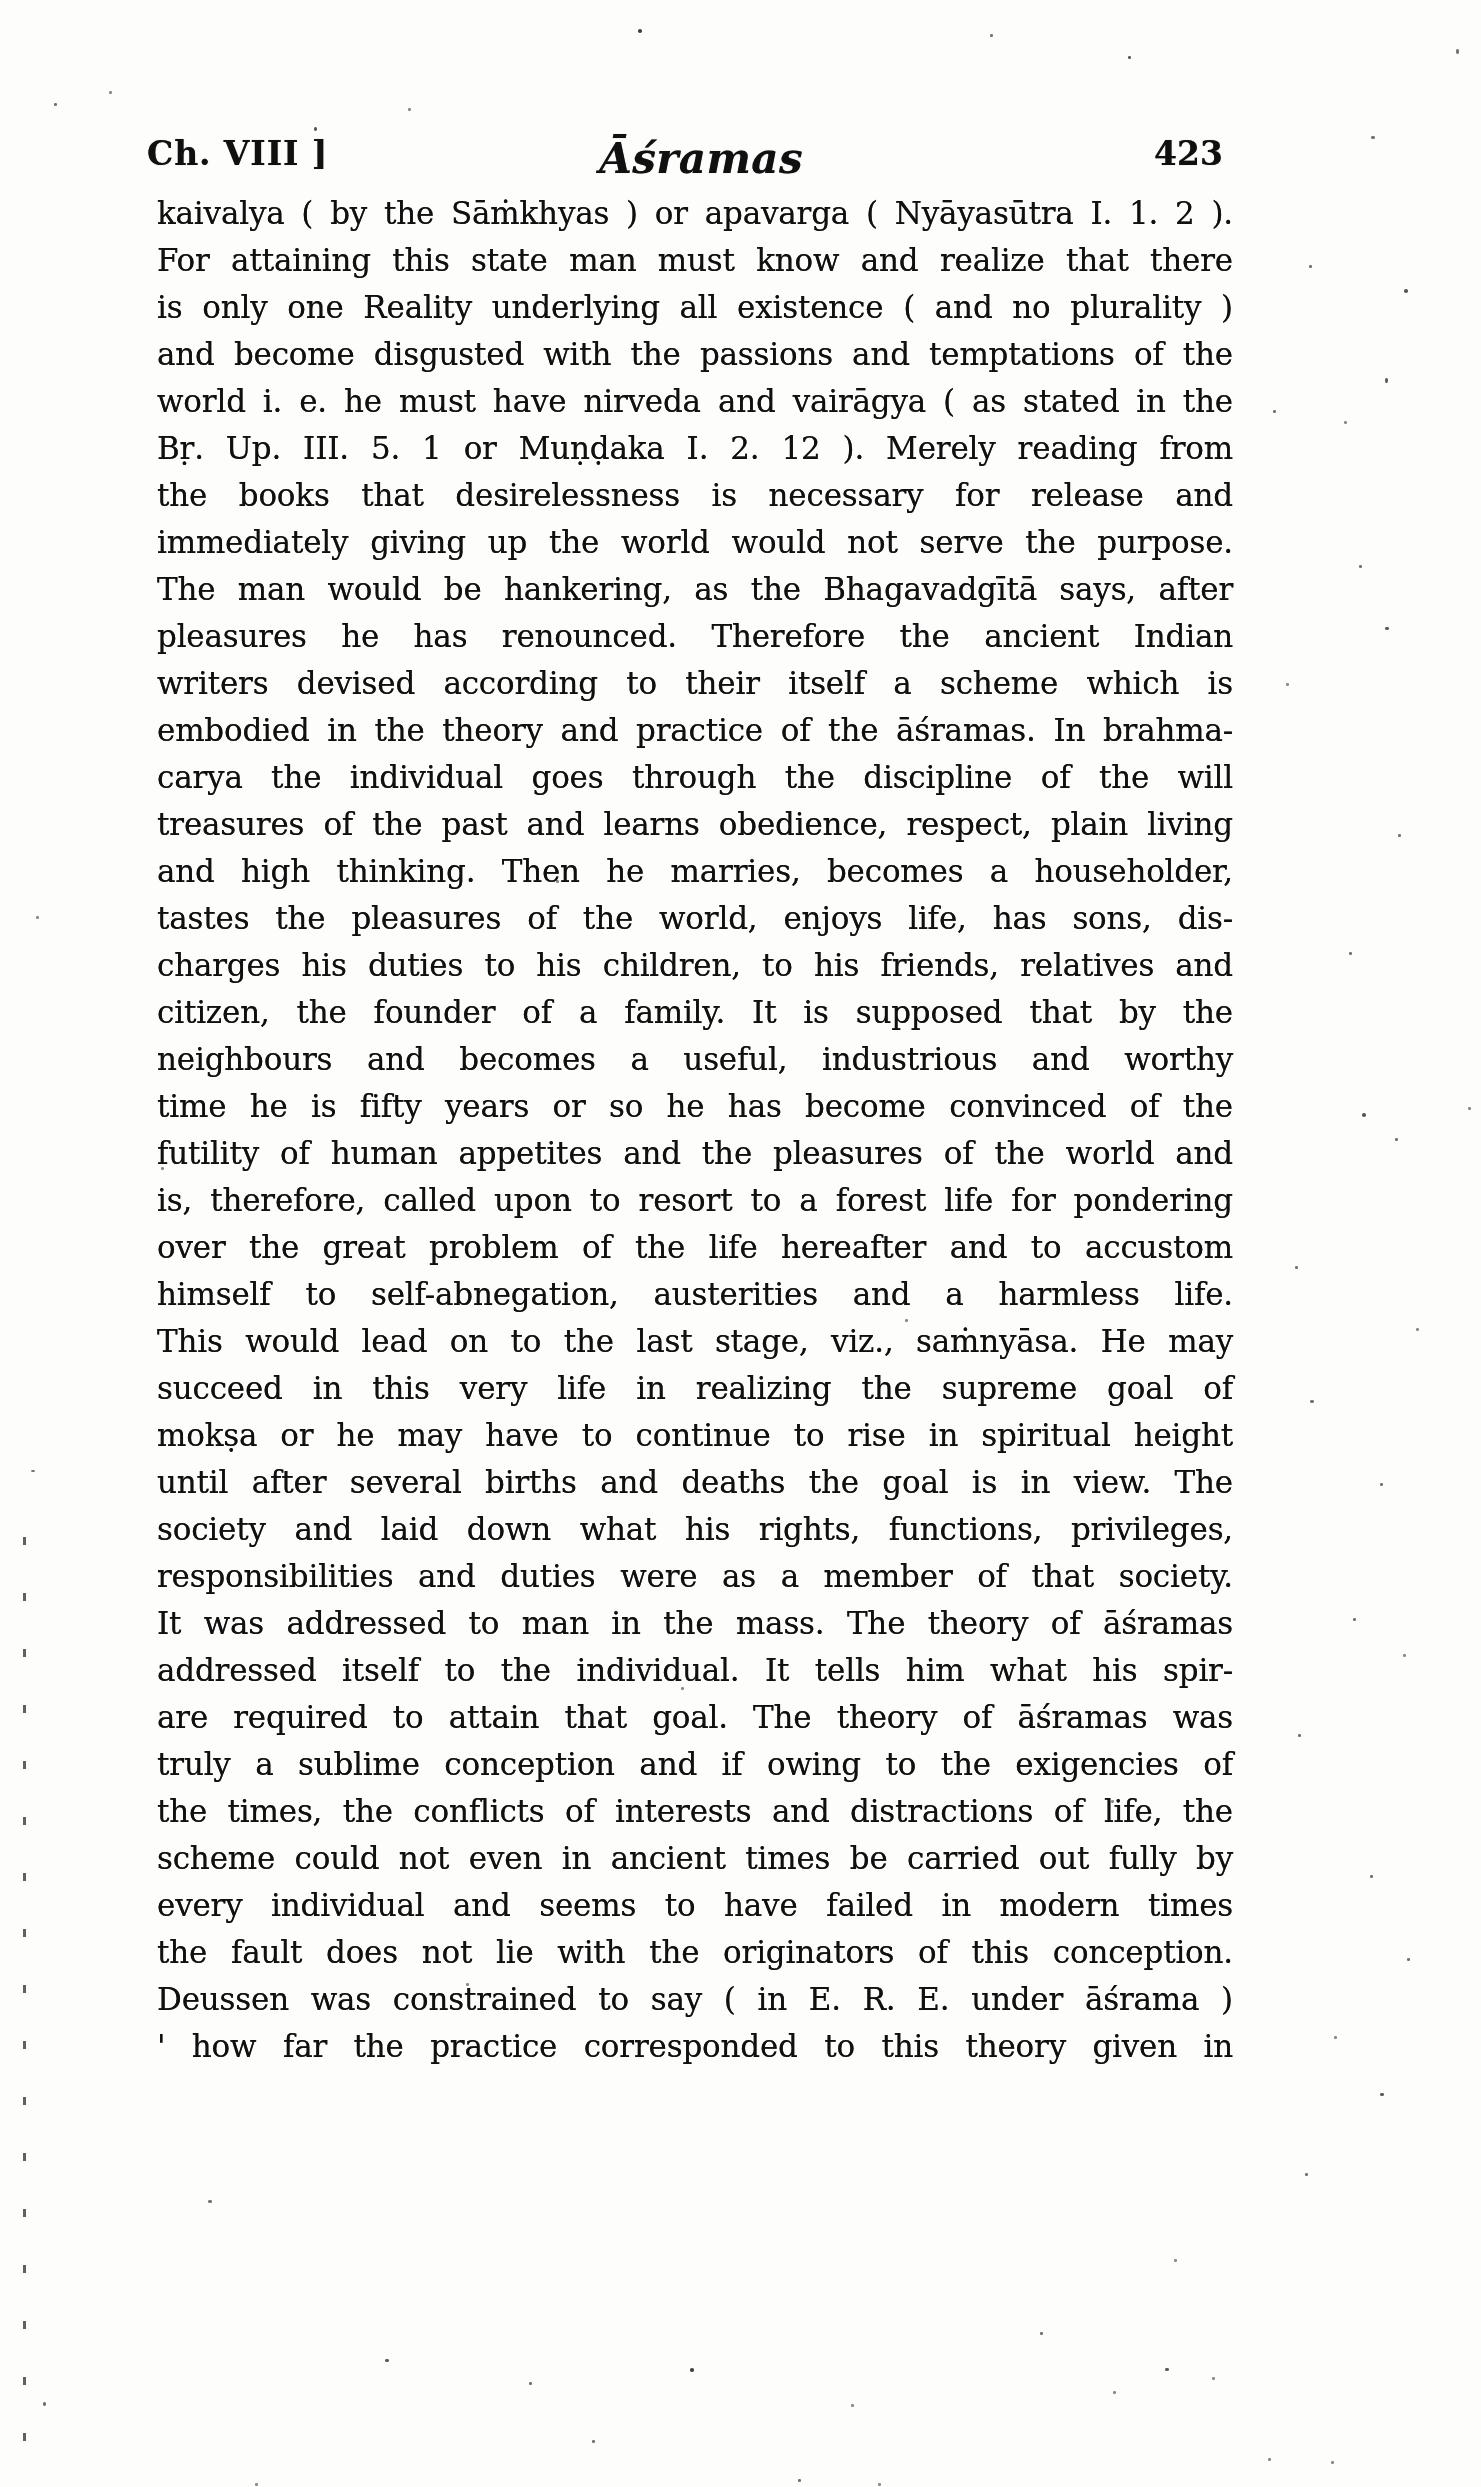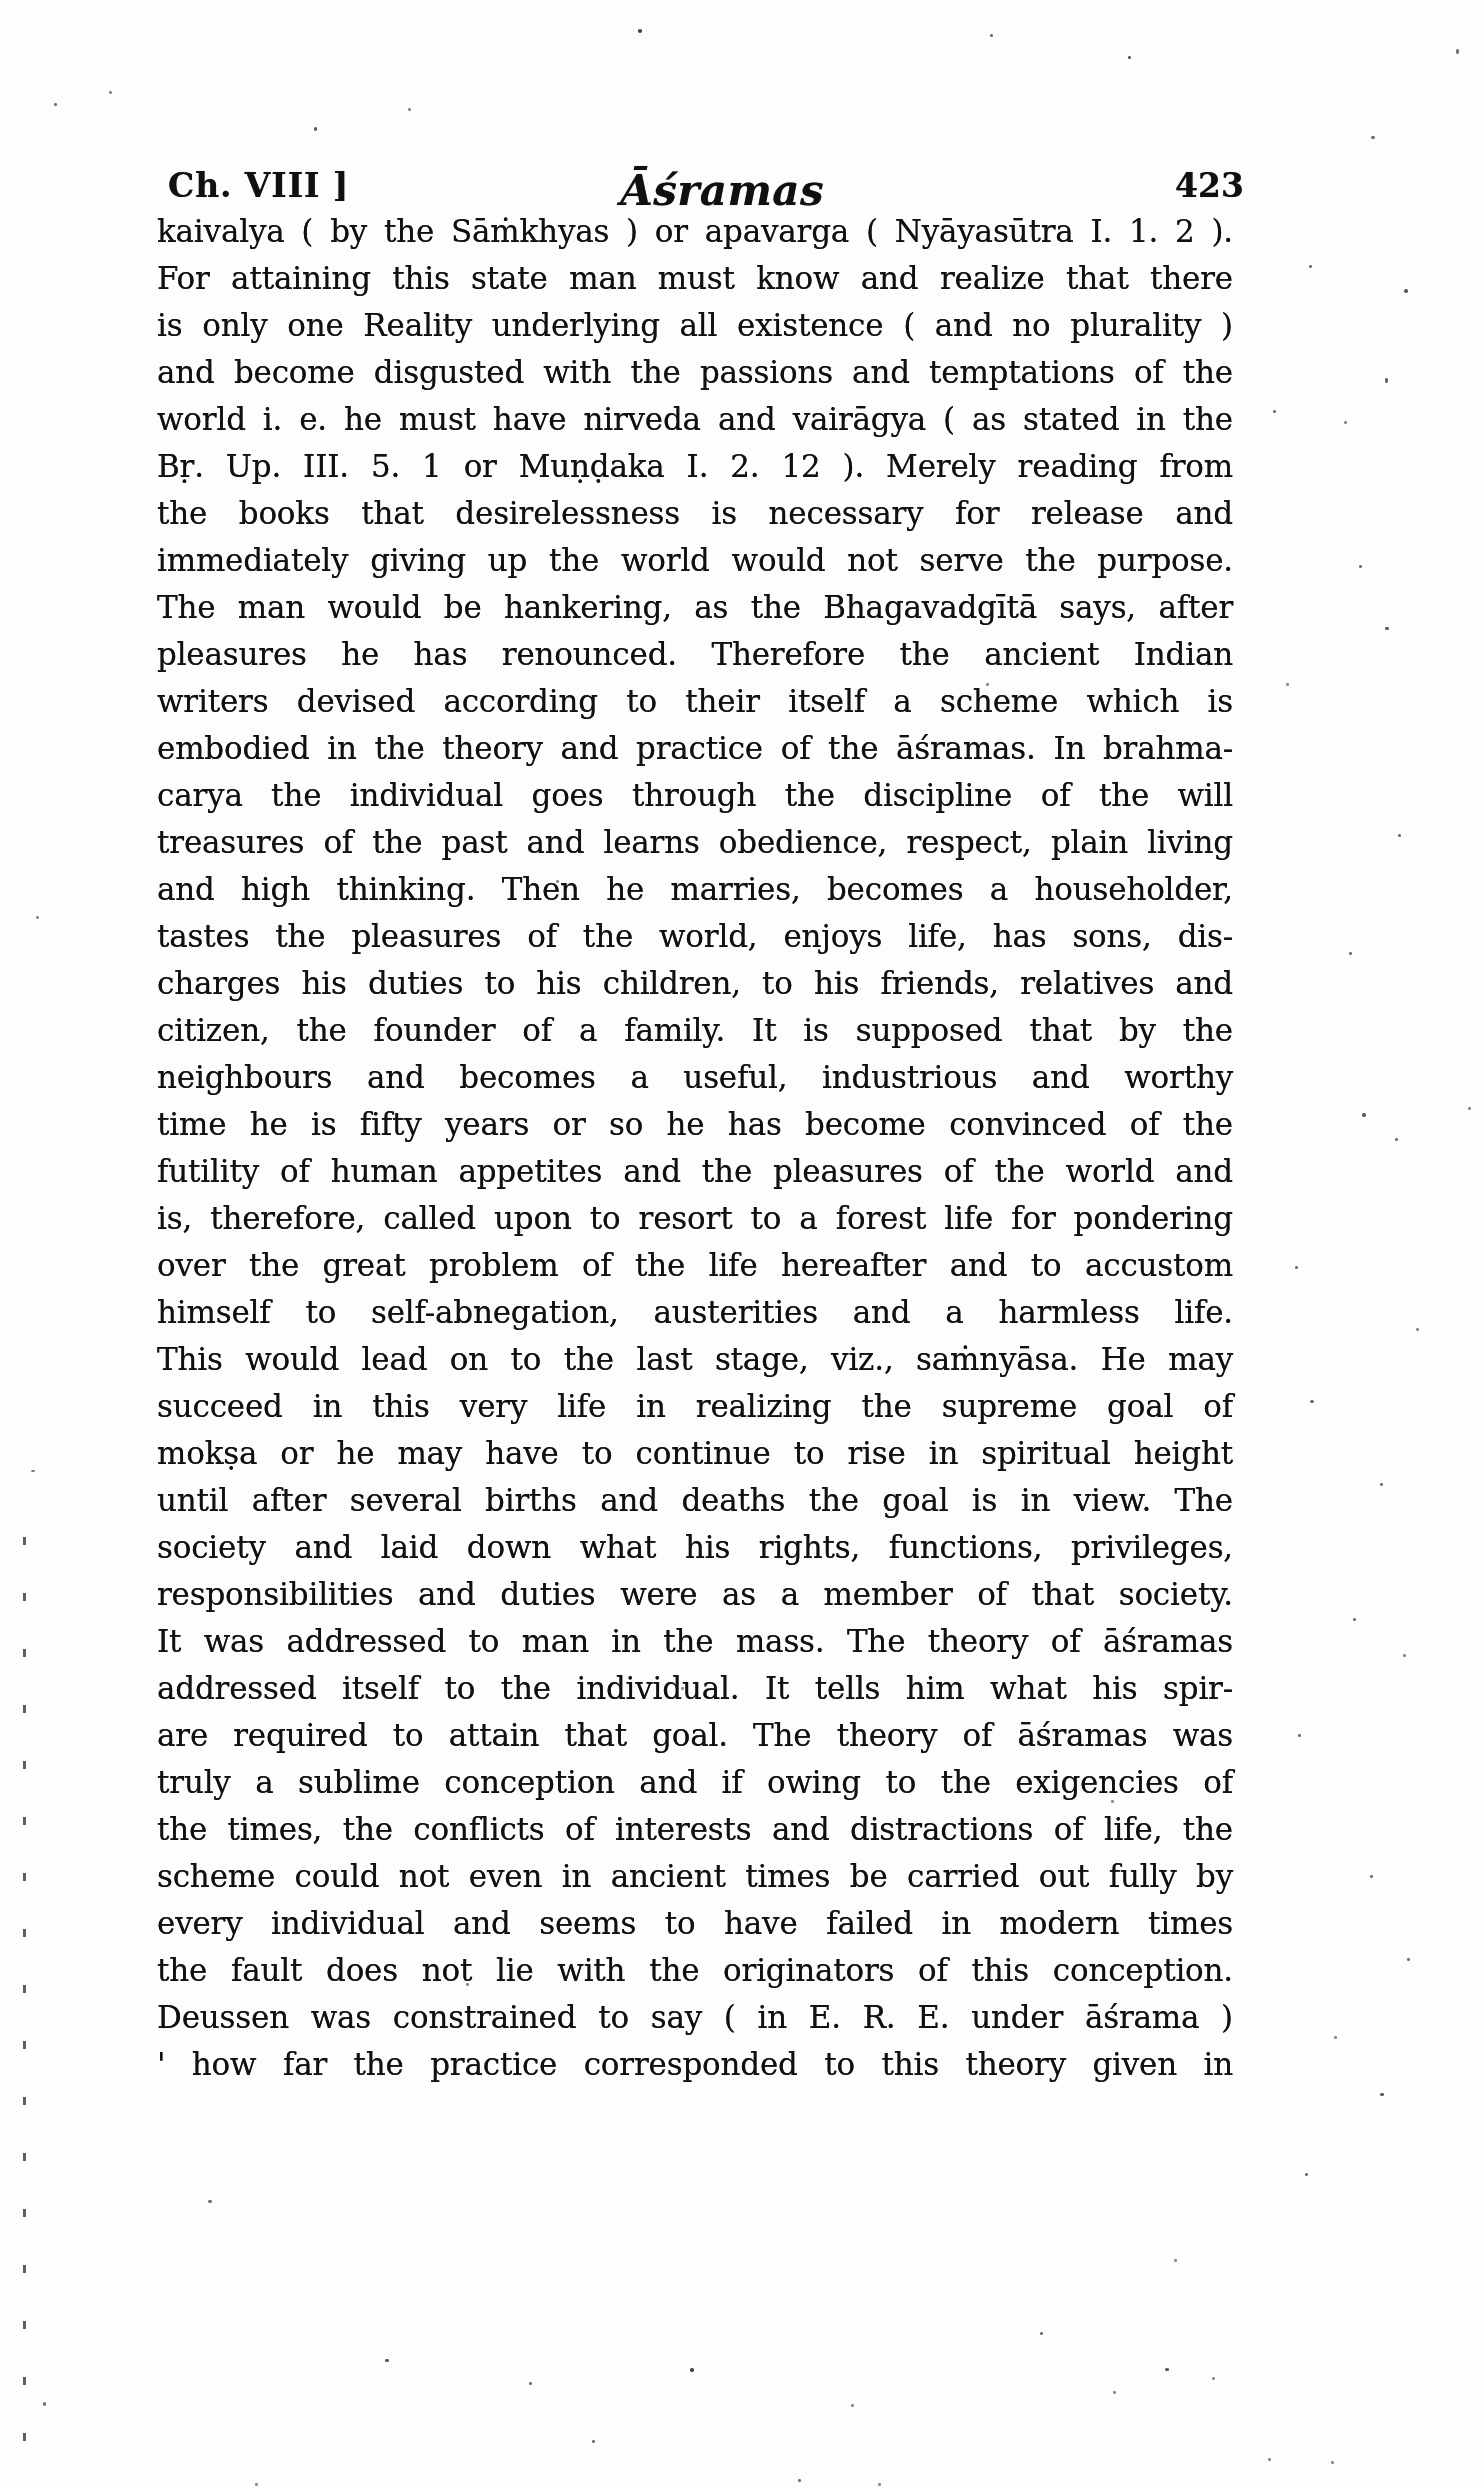--- a/index.html
+++ b/index.html
@@ -12,24 +12,23 @@
     width: 1482px;
     height: 2487px;
     background: #fdfdfb;
     overflow: hidden;
     font-family: "DejaVu Serif", "Liberation Serif", serif;
     color: #101010;
   }
   .page-header {
     position: absolute;
     top: 134px;
-    left: 168px;
+    left: 147px;
     width: 1076px;
     height: 45px;
-    margin-top: 32px;
   }
   .chapter-label {
     position: absolute;
     left: 0;
     top: 0;
     font-size: 33px;
     font-weight: 700;
     letter-spacing: 0.9px;
     text-shadow: 0 0 0.7px rgba(0,0,0,0.65);
   }
@@ -47,21 +46,21 @@
   .page-number {
     position: absolute;
     right: 0;
     top: 0;
     font-size: 33px;
     font-weight: 700;
     text-shadow: 0 0 0.7px rgba(0,0,0,0.65);
   }
   .body-text {
     position: absolute;
-    top: 208px;
+    top: 190px;
     left: 157px;
     width: 1076px;
   }
   .line {
     height: 47px;
     line-height: 47px;
     font-size: 31px;
     letter-spacing: -0.2px;
     text-align: justify;
     text-align-last: justify;

